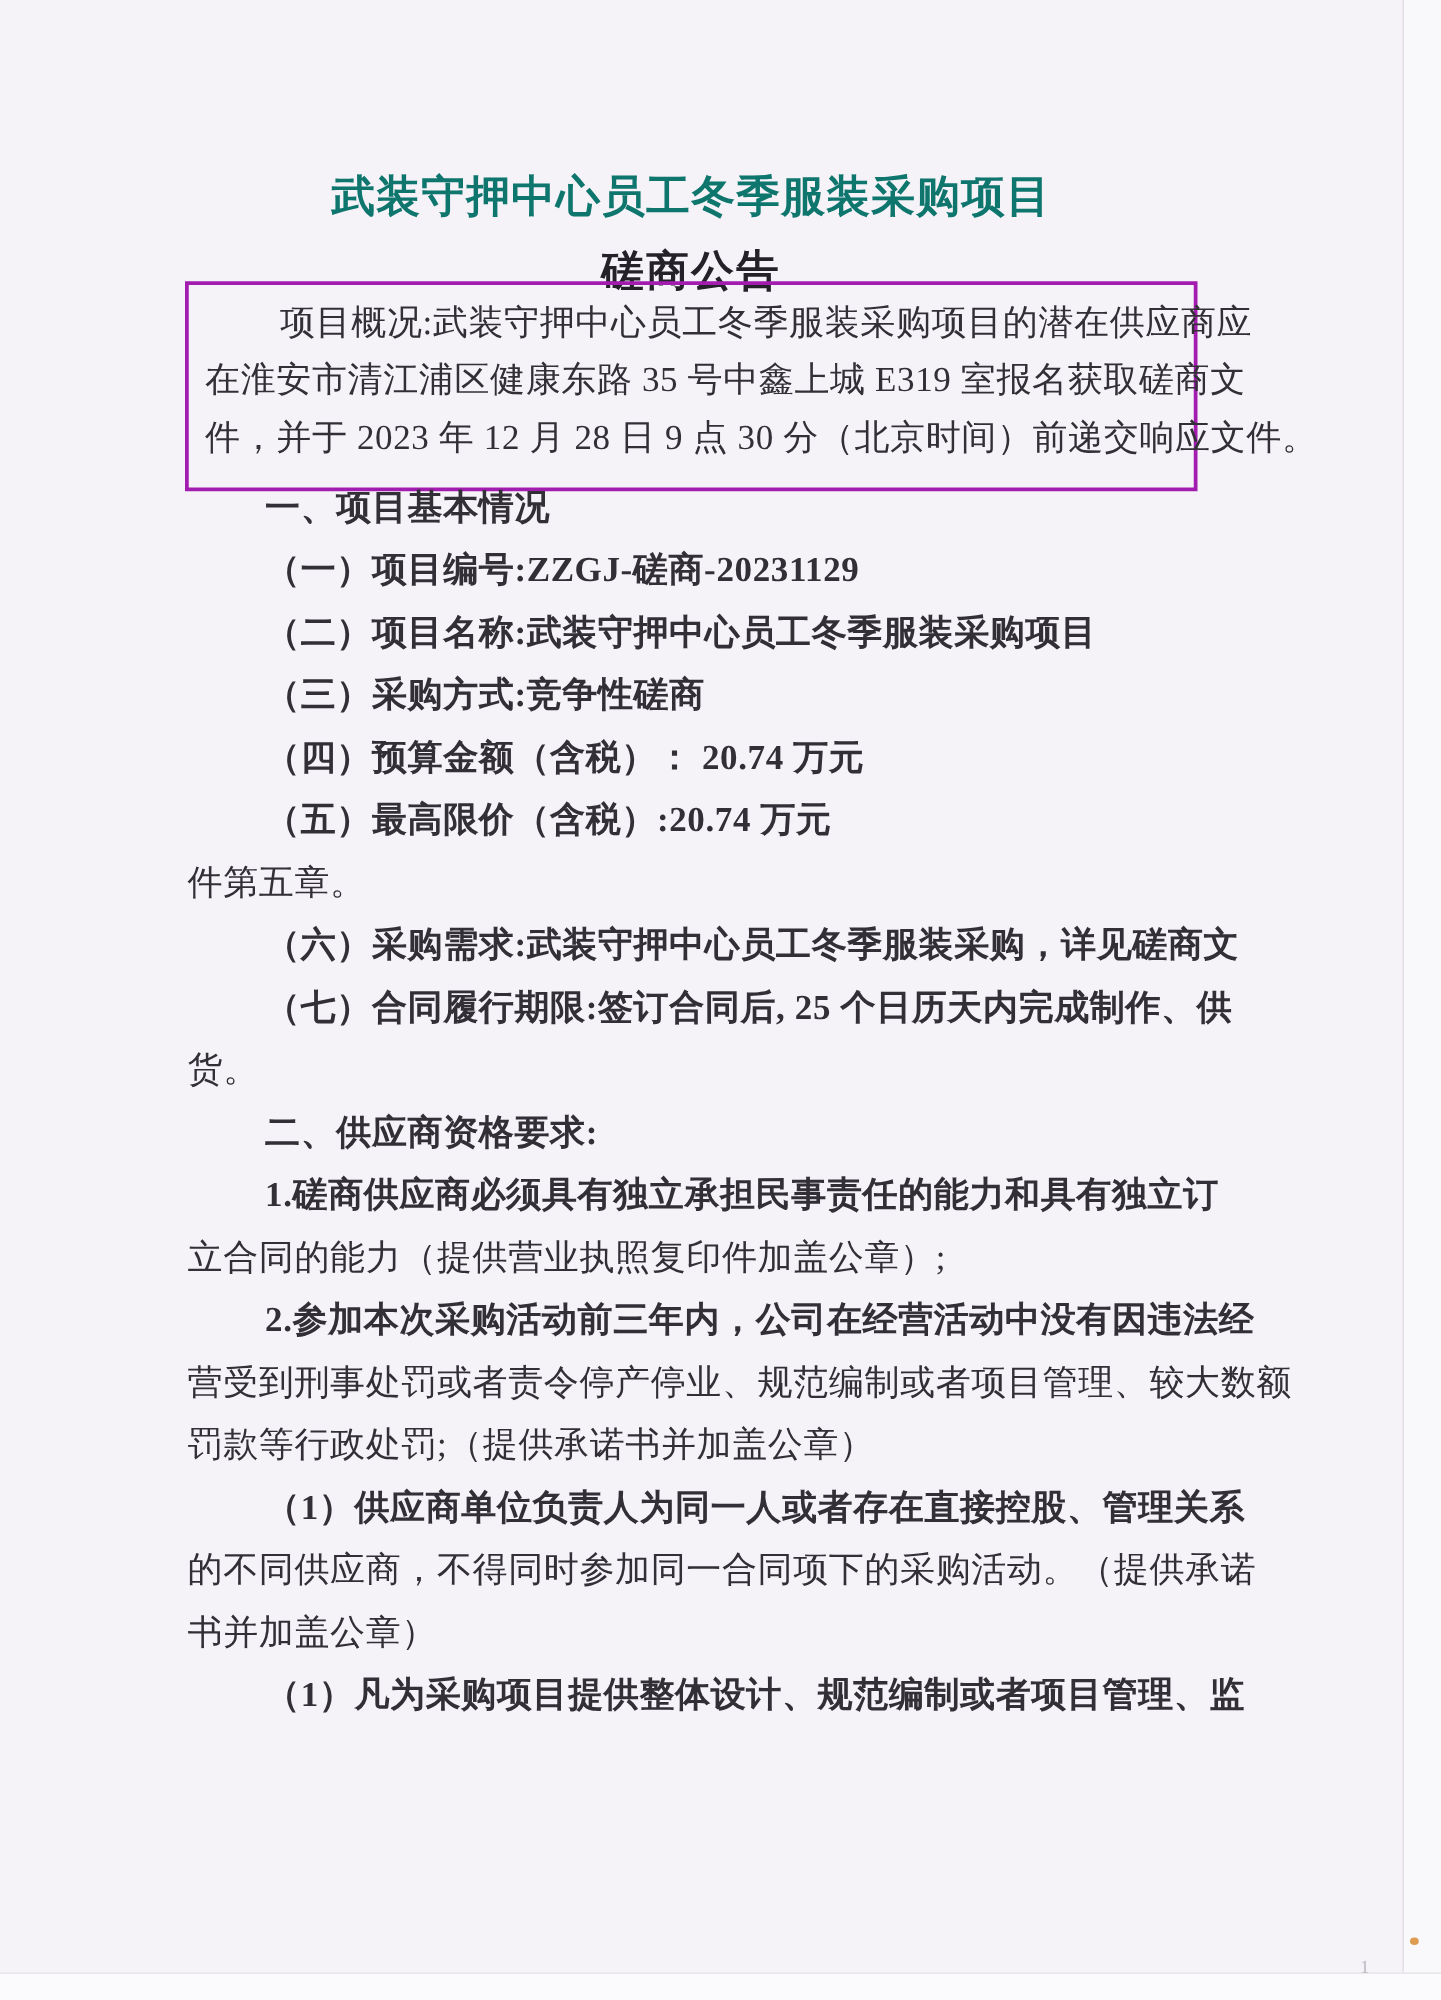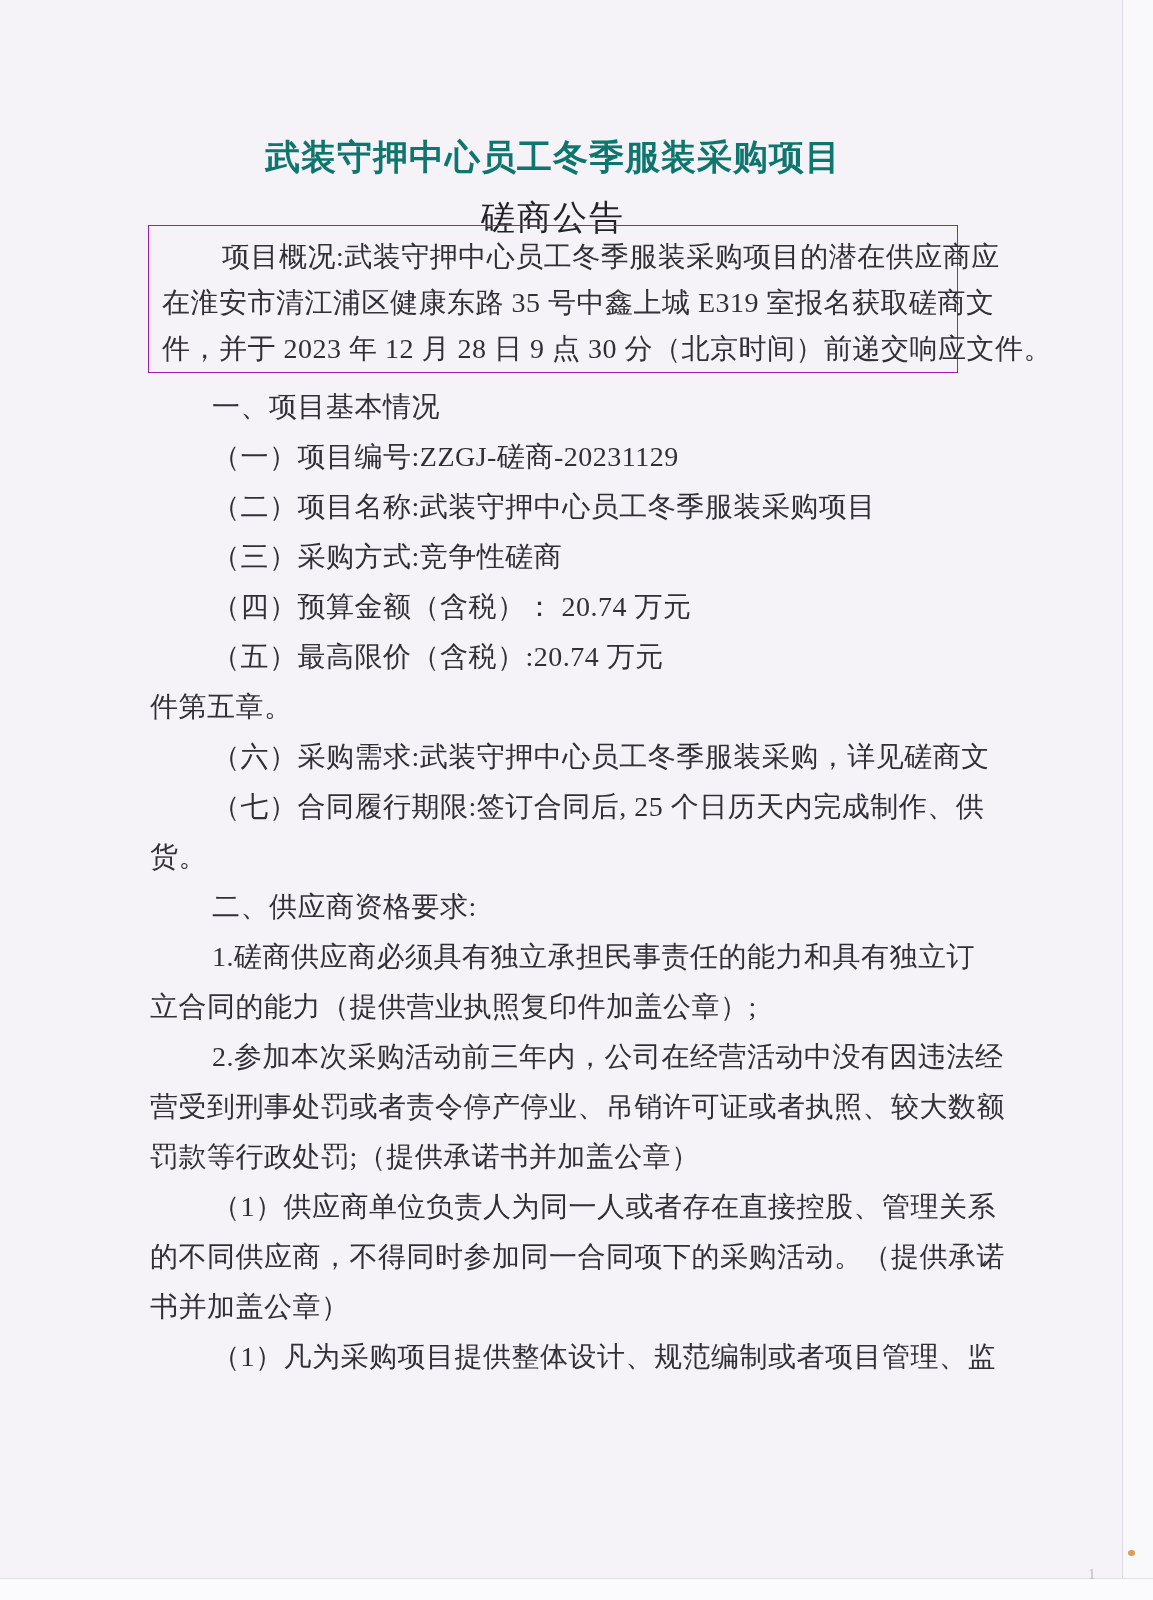--- a/index.html
+++ b/index.html
@@ -31,34 +31,34 @@
     letter-spacing: 1px;
     color: #0f766e;
   }
   .doc-title-line2 {
     position: absolute;
     top: 196px;
     left: 0;
     width: 1106px;
     text-align: center;
     font-size: 34px;
-    font-weight: 400;
+    font-weight: 700;
     line-height: 44px;
     letter-spacing: 2px;
     color: #242228;
   }
   
   .summary-box {
     position: absolute;
     box-sizing: border-box;
     left: 148px;
     top: 225px;
     width: 810px;
-    height: 148px;
-    border: 1px solid #a21caf;
+    height: 168px;
+    border: 3px solid #a21caf;
     padding: 8px 12px 0 13px;
     background: transparent;
   }
   .box-line {
     font-size: 28px;
     line-height: 46px;
     letter-spacing: 0.5px;
     white-space: nowrap;
     color: #323036;
   }
@@ -71,21 +71,21 @@
     width: 866px;
   }
   .bline {
     font-size: 28px;
     line-height: 50px;
     height: 50px;
     letter-spacing: 0.5px;
     white-space: nowrap;
     color: #323036;
   }
-  .bline.ind { text-indent: 62px; }
+  .bline.ind { text-indent: 62px; font-weight: bold; }
   
   .right-band {
     position: absolute;
     top: 0;
     left: 1122px;
     width: 31px;
     height: 1600px;
     background: #f9f8fb;
     border-left: 1px solid #dcd9e0;
   }
@@ -137,21 +137,21 @@
     <div class="bline ind">（四）预算金额（含税）： 20.74 万元</div>
     <div class="bline ind">（五）最高限价（含税）:20.74 万元</div>
     <div class="bline">件第五章。</div>
     <div class="bline ind">（六）采购需求:武装守押中心员工冬季服装采购，详见磋商文</div>
     <div class="bline ind">（七）合同履行期限:签订合同后, 25 个日历天内完成制作、供</div>
     <div class="bline">货。</div>
     <div class="bline ind">二、供应商资格要求:</div>
     <div class="bline ind">1.磋商供应商必须具有独立承担民事责任的能力和具有独立订</div>
     <div class="bline">立合同的能力（提供营业执照复印件加盖公章）;</div>
     <div class="bline ind">2.参加本次采购活动前三年内，公司在经营活动中没有因违法经</div>
-    <div class="bline">营受到刑事处罚或者责令停产停业、吊销许可证或者执照、较大数额</div>
+    <div class="bline">营受到刑事处罚或者责令停产停业、规范编制或者项目管理、较大数额</div>
     <div class="bline">罚款等行政处罚;（提供承诺书并加盖公章）</div>
     <div class="bline ind">（1）供应商单位负责人为同一人或者存在直接控股、管理关系</div>
     <div class="bline">的不同供应商，不得同时参加同一合同项下的采购活动。（提供承诺</div>
     <div class="bline">书并加盖公章）</div>
     <div class="bline ind">（1）凡为采购项目提供整体设计、规范编制或者项目管理、监</div>
   </div>
 
   <div class="right-band"></div>
   <div class="bottom-band"></div>
   <div class="scan-speck"></div>

